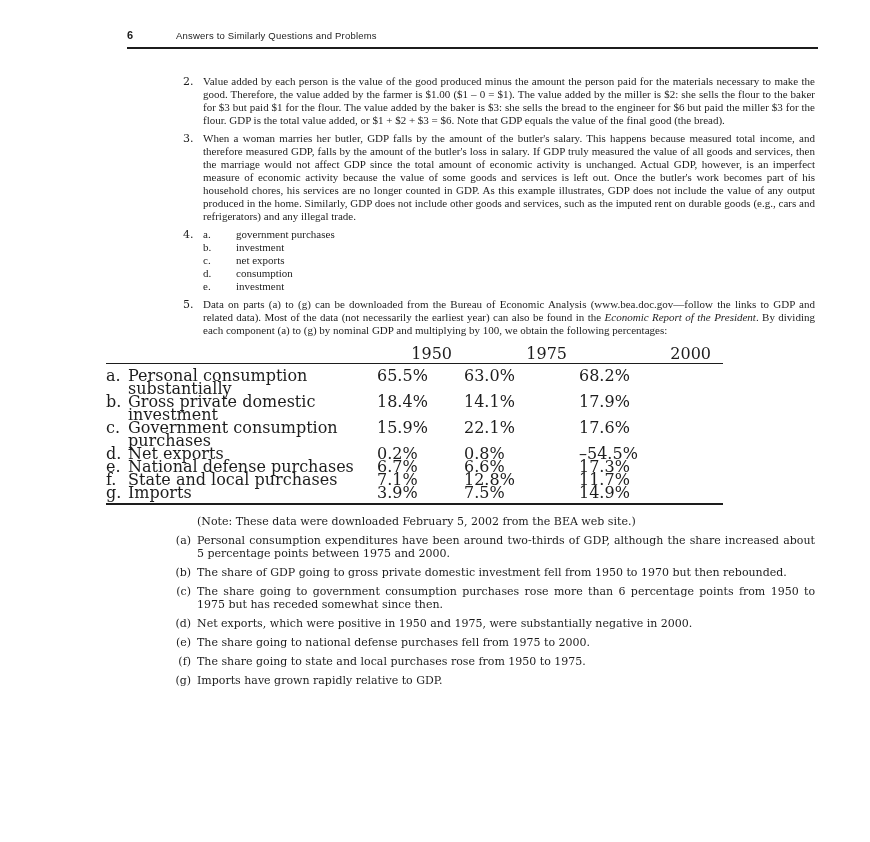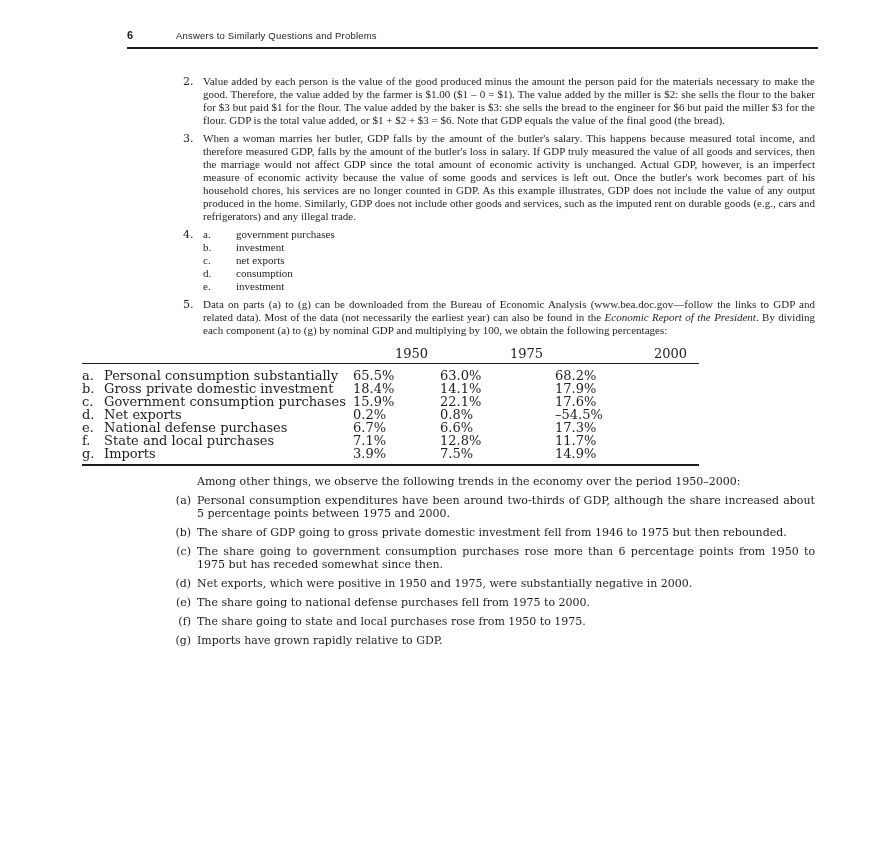--- a/index.html
+++ b/index.html
@@ -27,22 +27,22 @@
   .qa-item.m{margin-top:5px;}
   .qa-num{width:20px;flex:none;}
   .qa-body{width:612px;text-align:justify;font-family:Liberation Serif, serif;}
 
   
   .part-row{display:flex;}
   .part-label{width:33px;flex:none;}
 
   
   table.data{
-    border-collapse:collapse;margin:10px 0 0 82px;width:617px;
-    font-size:13px;line-height:13px;table-layout:fixed;
+    border-collapse:collapse;margin:10px 0 0 106px;width:617px;
+    font-size:16px;line-height:13px;table-layout:fixed;
   }
   table.data th{font-weight:normal;}
   table.data thead th{
     text-align:right;padding:0 12px 3px 0;border-bottom:1.5px solid #1d1d1d;
   }
   table.data thead th.lead{padding:0;}
   table.data tbody td{padding:0;vertical-align:top;}
   table.data tbody tr:first-child td{padding-top:5px;}
   table.data tbody tr:last-child td{padding-bottom:4px;border-bottom:2px solid #1d1d1d;}
   td.val{text-align:left;}
@@ -172,30 +172,30 @@
         <tr>
           <td>g.</td>
           <td>Imports</td>
           <td class="val">3.9%</td>
           <td class="val">7.5%</td>
           <td class="val">14.9%</td>
         </tr>
       </tbody>
     </table>
 
-
-    <p class="obs-intro">Among other things, we observe the following trends in the economy over the period 1950–2000:</p>
+    <p class="note-par">(Note:  These data were downloaded February 5, 2002 from the BEA web site.)</p>
+
 
     <div class="obs">
       <span class="obs-label">(a)</span>
       <div class="obs-text">Personal consumption expenditures have been around two-thirds of GDP, although the share increased about 5 percentage points between 1975 and 2000.</div>
     </div>
     <div class="obs">
       <span class="obs-label">(b)</span>
-      <div class="obs-text">The share of GDP going to gross private domestic investment fell from 1946 to 1975 but then rebounded.</div>
+      <div class="obs-text">The share of GDP going to gross private domestic investment fell from 1950 to 1970 but then rebounded.</div>
     </div>
     <div class="obs">
       <span class="obs-label">(c)</span>
       <div class="obs-text">The share going to government consumption purchases rose more than 6 percentage points from 1950 to 1975 but has receded somewhat since then.</div>
     </div>
     <div class="obs">
       <span class="obs-label">(d)</span>
       <div class="obs-text">Net exports, which were positive in 1950 and 1975, were substantially negative in 2000.</div>
     </div>
     <div class="obs">

